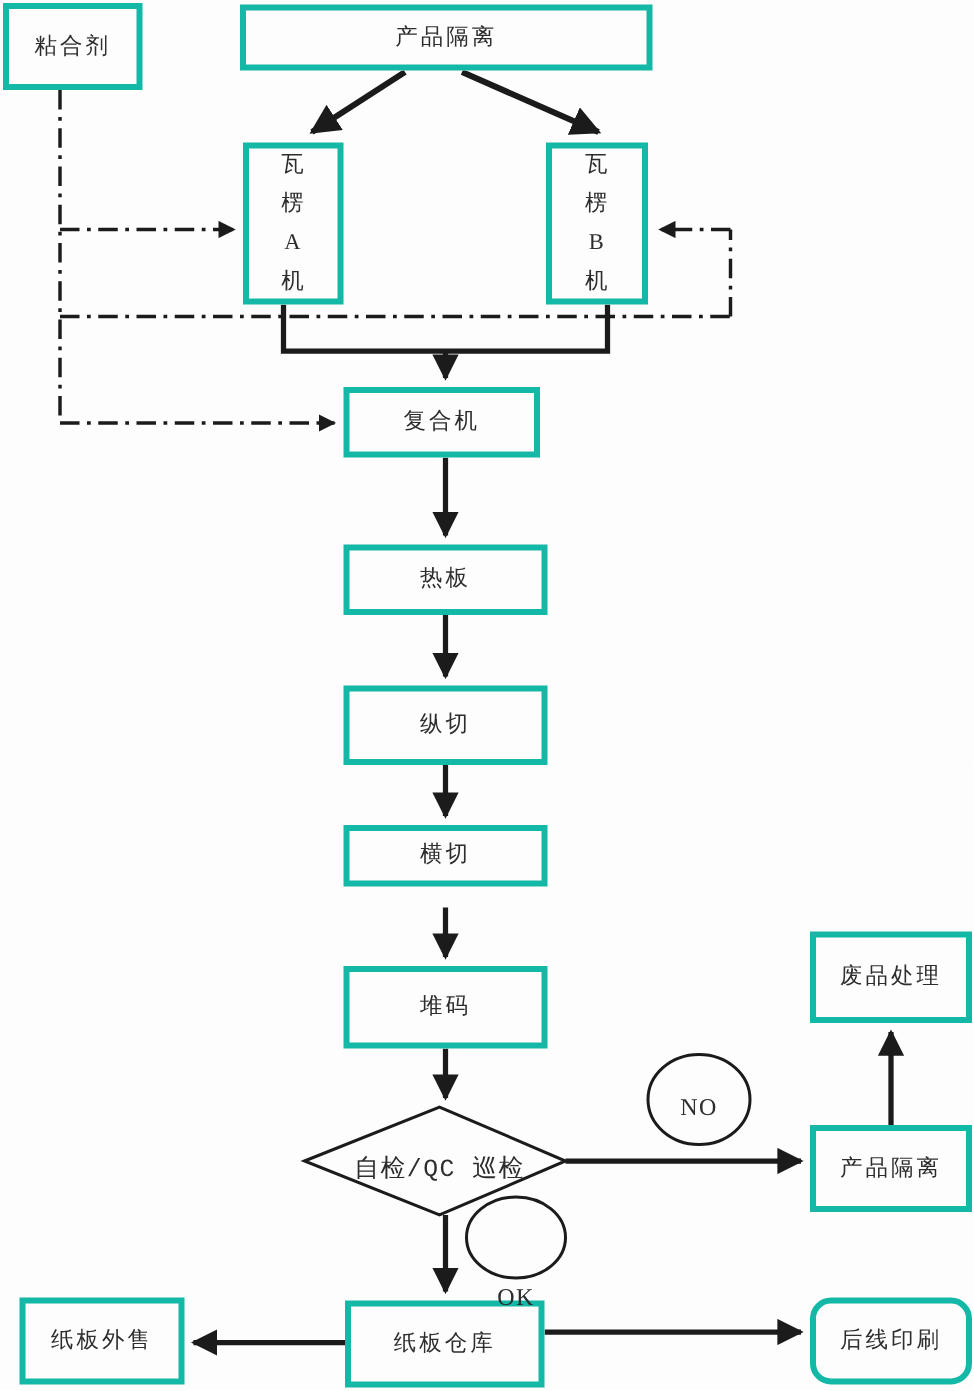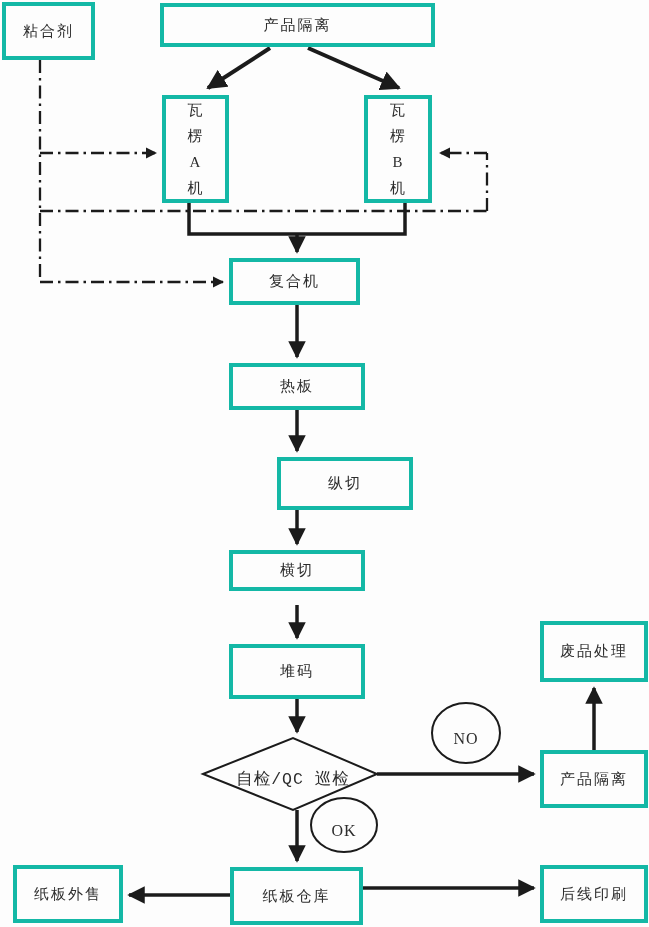--- a/index.html
+++ b/index.html
@@ -104,21 +104,21 @@
   </div>
 
   <div class="node" style="left:229px;top:258px;width:131px;height:47px;">
     <span>复合机</span>
   </div>
 
   <div class="node" style="left:229px;top:363px;width:136px;height:47px;text-align:center;">
     <span>热板</span>
   </div>
 
-  <div class="node" style="left:229px;top:457px;width:136px;height:53px;margin-left:48px;">
+  <div class="node" style="left:229px;top:457px;width:136px;height:53px;">
     <span>纵切</span>
   </div>
 
   <div class="node" style="left:229px;top:550px;width:136px;height:41px;">
     <span>横切</span>
   </div>
 
   <div class="node" style="left:229px;top:644px;width:136px;height:55px;">
     <span>堆码</span>
   </div>
@@ -132,29 +132,29 @@
   </div>
 
   <div class="node" style="left:13px;top:865px;width:110px;height:58px;">
     <span>纸板外售</span>
   </div>
 
   <div class="node" style="left:230px;top:867px;width:133px;height:58px;">
     <span>纸板仓库</span>
   </div>
 
-  <div class="node" style="left:540px;top:865px;width:108px;height:58px;">
+  <div class="node" style="left:540px;top:865px;width:108px;height:58px;border-radius:14px;">
     <span>后线印刷</span>
   </div>
 
   <div class="floating-label qc-label" style="left:213px;top:758px;width:160px;height:32px;font-family:Liberation Mono, monospace;">
     <span>自检/QC 巡检</span>
   </div>
 
   <div class="floating-label branch-label" style="left:436px;top:718px;width:60px;height:30px;">
     <span>NO</span>
   </div>
 
-  <div class="floating-label branch-label" style="left:314px;top:810px;width:60px;height:30px;">
+  <div class="floating-label branch-label" style="left:314px;top:845px;width:60px;height:30px;">
     <span>OK</span>
   </div>
 
 </div>
 
 </body></html>

